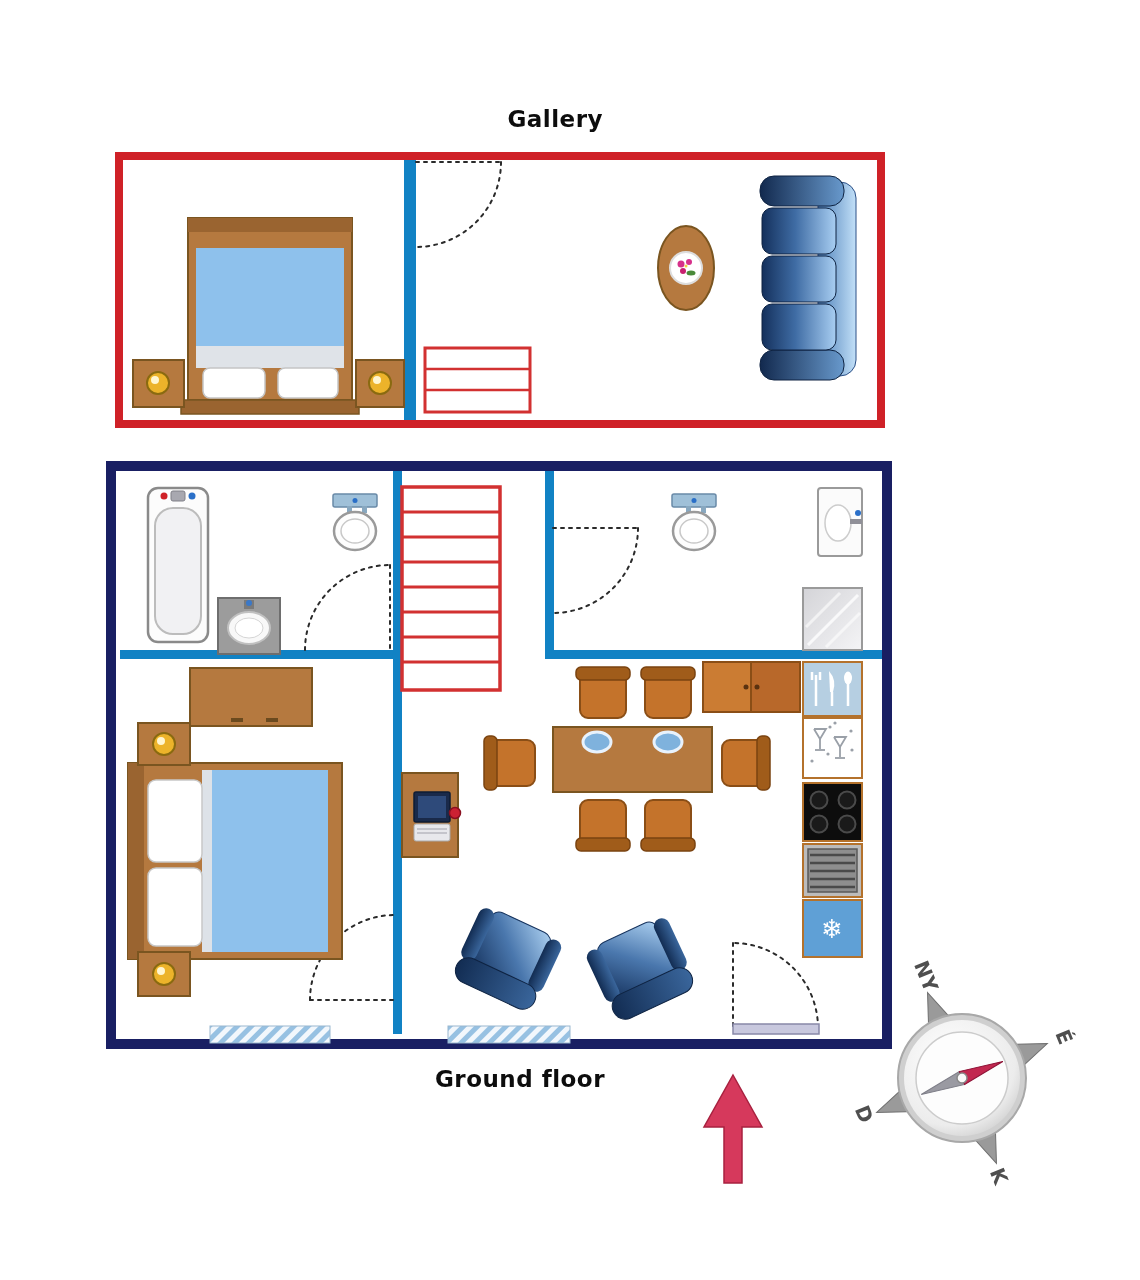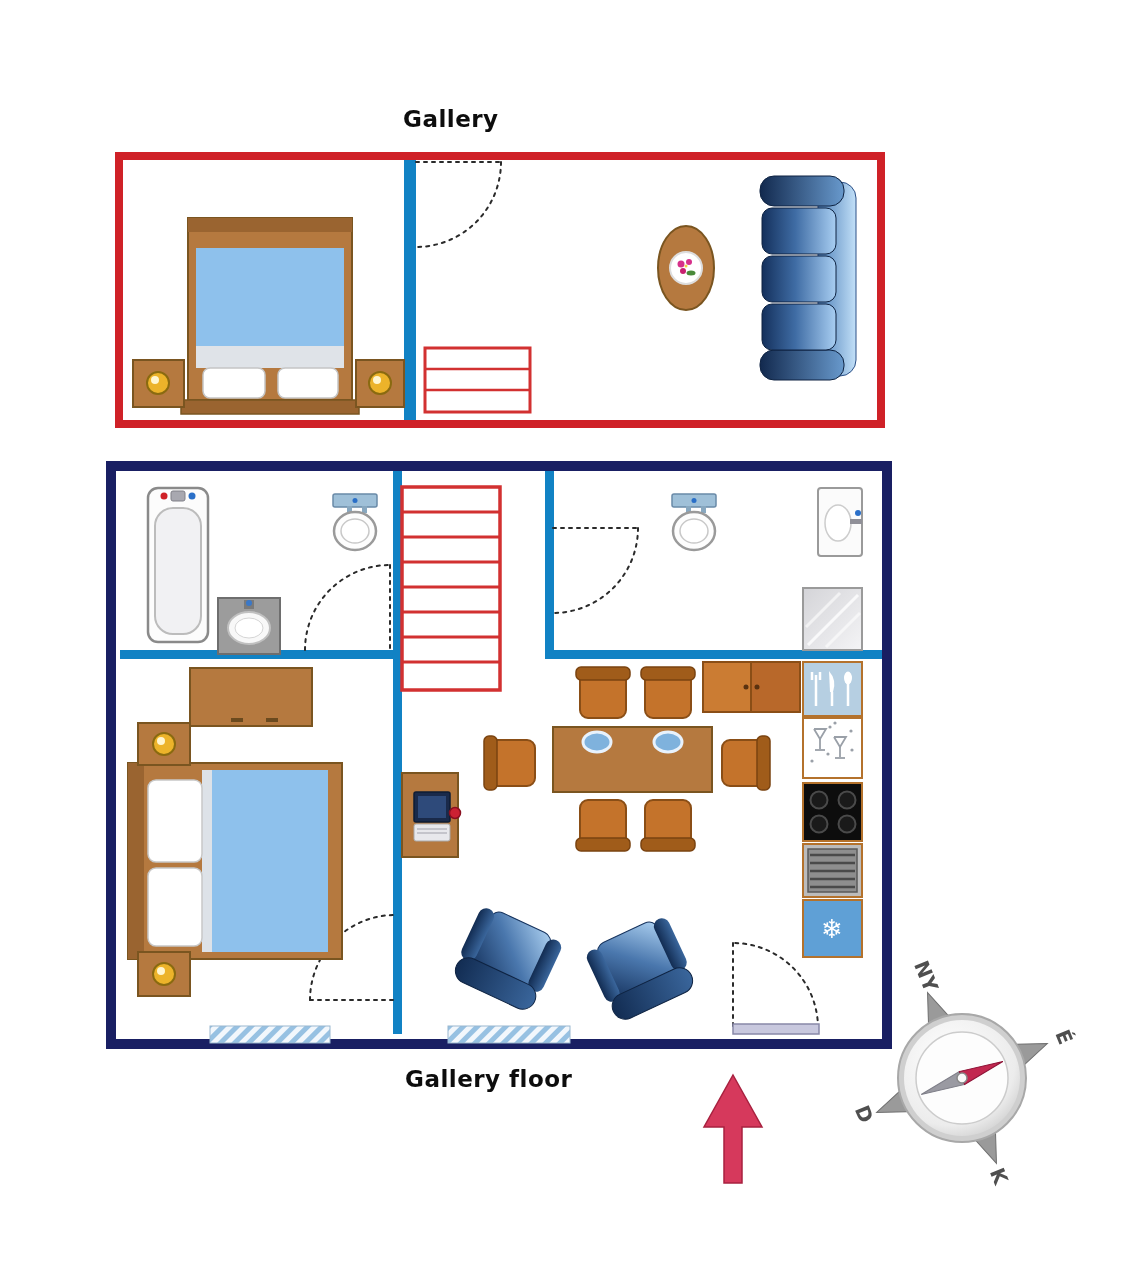--- a/index.html
+++ b/index.html
@@ -1,19 +1,19 @@
 <!DOCTYPE html>
 <html><head>
 <meta charset="utf-8">
 <style>
   html,body{margin:0;padding:0;background:#fff;}
   .canvas{position:relative;width:1140px;height:1280px;background:#ffffff;overflow:hidden;
           font-family:"DejaVu Sans",sans-serif;}
   .canvas svg{position:absolute;}
-  .title{position:absolute;width:200px;text-align:left;font-weight:bold;font-size:23px;
+  .title{position:absolute;width:200px;text-align:right;font-weight:bold;font-size:23px;
          color:#0d0d0d;letter-spacing:.5px;font-family:"DejaVu Sans",sans-serif;}
   .compass-label{font-family:"DejaVu Sans",sans-serif;font-weight:700;font-size:20px;fill:#4f4f4f;}
   .fz{font-family:"DejaVu Sans",sans-serif;font-size:26px;fill:#ffffff;}
   .dash{fill:none;stroke:#2a2a2a;stroke-width:2;stroke-dasharray:3 5;stroke-linecap:round;}
 </style>
 </head>
 <body>
 
 <div class="canvas">
 
@@ -340,21 +340,21 @@
       <rect x="-10" y="2" width="16" height="56" rx="8" fill="url(#gradArmBack)"></rect>
       <rect x="64" y="2" width="16" height="56" rx="8" fill="url(#gradArmBack)"></rect>
       <rect x="-8" y="54" width="86" height="26" rx="13" fill="url(#gradArmBack)" stroke="#0e2342" stroke-width="1"></rect>
     </g>
 
     <rect x="104" y="565" width="120" height="17" fill="url(#winHatch)" stroke="#9ab8d0" stroke-width="1"></rect>
     <rect x="342" y="565" width="122" height="17" fill="url(#winHatch)" stroke="#9ab8d0" stroke-width="1"></rect>
     <rect x="627" y="563" width="86" height="10" fill="#c8c8de" stroke="#8888a8" stroke-width="1.5"></rect>
   </svg>
 
-  <div class="title" style="left:405px;top:1066px;">Gallery floor</div>
+  <div class="title" style="left:405px;top:1066px;">Ground floor</div>
 
   <svg style="left:700px;top:1073px;" width="66" height="112" viewBox="0 0 66 112">
     <polygon points="33,2 62,54 42,54 42,110 24,110 24,54 4,54" fill="#d6395c" stroke="#a8213f" stroke-width="1.5"></polygon>
   </svg>
 
   <svg style="left:845px;top:950px;" width="245" height="255" viewBox="0 0 245 255">
     <defs>
       <radialGradient id="gradRing" cx="0.4" cy="0.35" r="0.8">
         <stop offset="0" stop-color="#ffffff"></stop>
           <stop offset="0.7" stop-color="#ececec"></stop>

